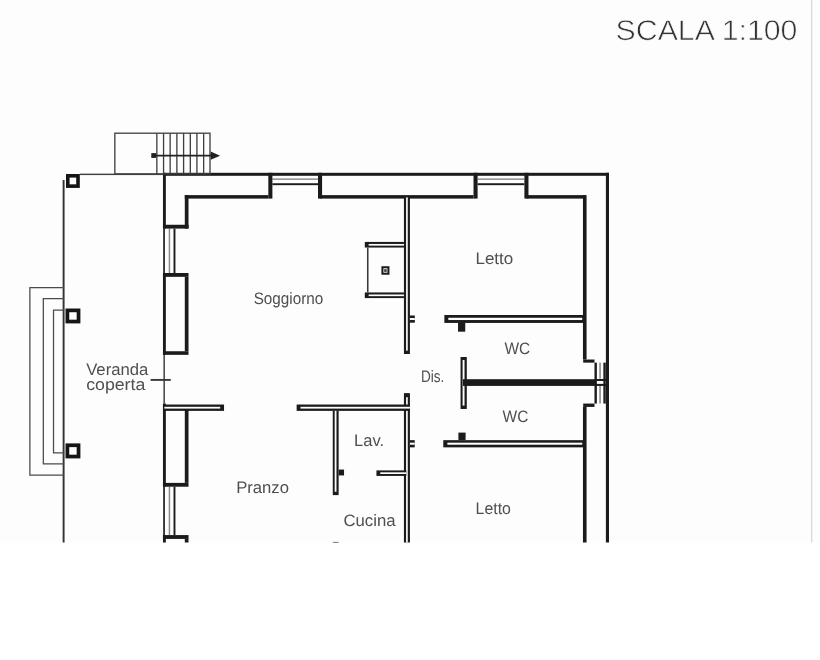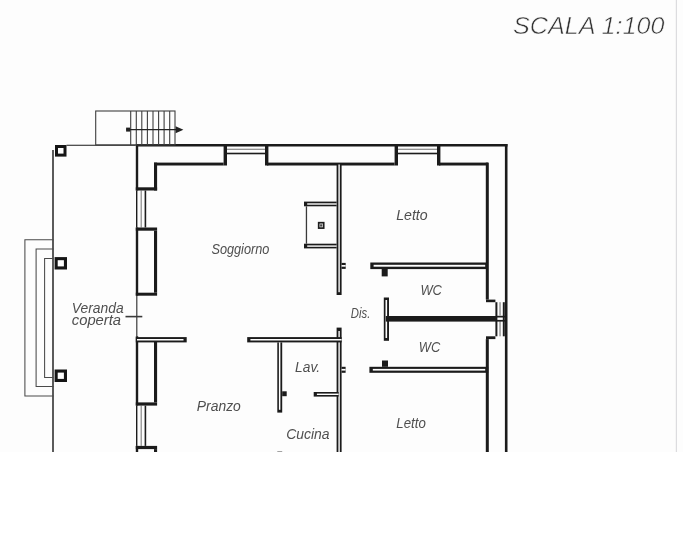--- a/index.html
+++ b/index.html
@@ -1,14 +1,14 @@
 <!DOCTYPE html>
 <html><head><meta charset="utf-8"><style>
 html,body{margin:0;padding:0;background:#fff;}
-#c{position:relative;width:683px;height:452px;overflow:hidden;font-family:"Liberation Sans",sans-serif;font-style:italic;}
+#c{position:relative;width:683px;height:452px;overflow:hidden;font-family:"Liberation Sans",sans-serif;}
 </style></head><body>
 <div id="c">
 <svg width="683" height="550" viewBox="0 0 683 550">
 <rect x="0" y="0" width="683" height="550" fill="#fdfdfd"></rect>
 <g fill="#1b1b1b">
 
 <rect x="136" y="144" width="371.5" height="2.5"></rect>
 <rect x="135.8" y="144" width="2.4" height="46.5"></rect>
 <rect x="135.8" y="227.5" width="2.4" height="68.2"></rect>
 <rect x="135.8" y="336.2" width="2.4" height="69.4"></rect>

